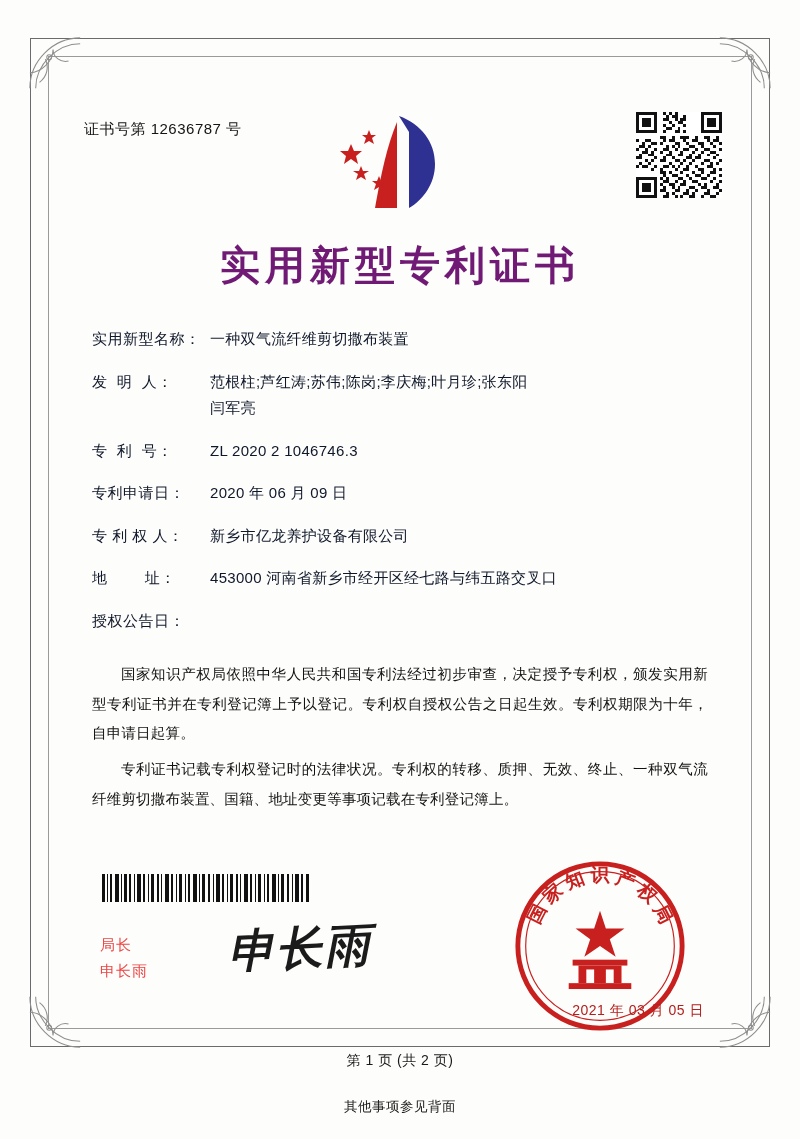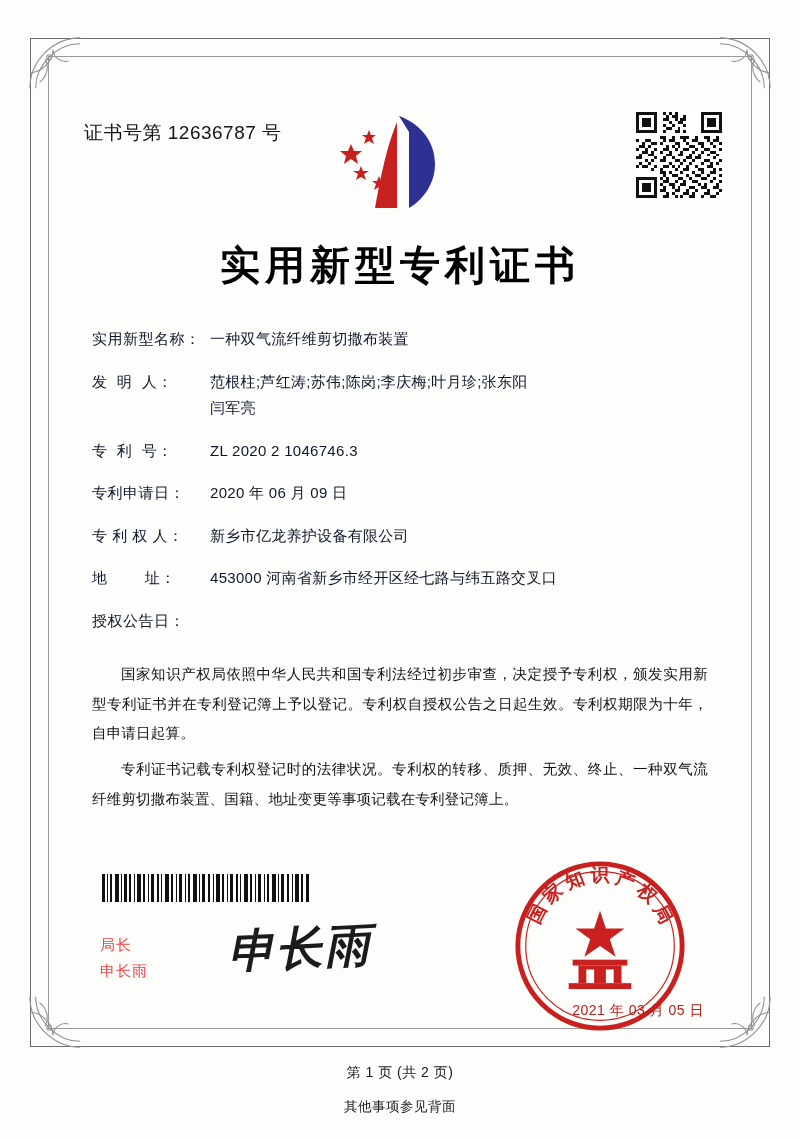--- a/index.html
+++ b/index.html
@@ -49,21 +49,21 @@
   .corner.tl { left: 26px;  top: 34px; }
   .corner.tr { right: 26px; top: 34px;  transform: scaleX(-1); }
   .corner.bl { left: 26px;  bottom: 88px; transform: scaleY(-1); }
   .corner.br { right: 26px; bottom: 88px; transform: scale(-1,-1); }
 
   
   .cert-number {
     position: absolute;
     left: 84px;
     top: 120px;
-    font-size: 19px;
+    font-size: 15px;
     letter-spacing: 0.5px;
     color: #141414;
   }
 
   .logo {
     position: absolute;
     left: 50%;
     top: 108px;
     transform: translateX(-50%);
     width: 130px;
@@ -84,21 +84,21 @@
   .main-title {
     position: absolute;
     left: 0;
     right: 0;
     top: 238px;
     text-align: center;
     font-family: "DejaVu Sans", sans-serif;
     font-weight: bold;
     font-size: 40px;
     letter-spacing: 5px;
-    color: #000000;
+    color: #701a75;
   }
 
   
   .fields {
     position: absolute;
     left: 92px;
     right: 92px;
     top: 328px;
     font-size: 15px;
     color: #0f172a;
@@ -199,21 +199,20 @@
 
   
   .page-num {
     position: absolute;
     left: 0; right: 0;
     top: 1052px;
     text-align: center;
     font-size: 14px;
     color: #1a1a1a;
     letter-spacing: 0.5px;
-    margin-top: 12px;
   }
   .footer-note {
     position: absolute;
     left: 0; right: 0;
     top: 1098px;
     text-align: center;
     font-size: 13.5px;
     color: #1a1a1a;
     letter-spacing: 0.5px;
   }

